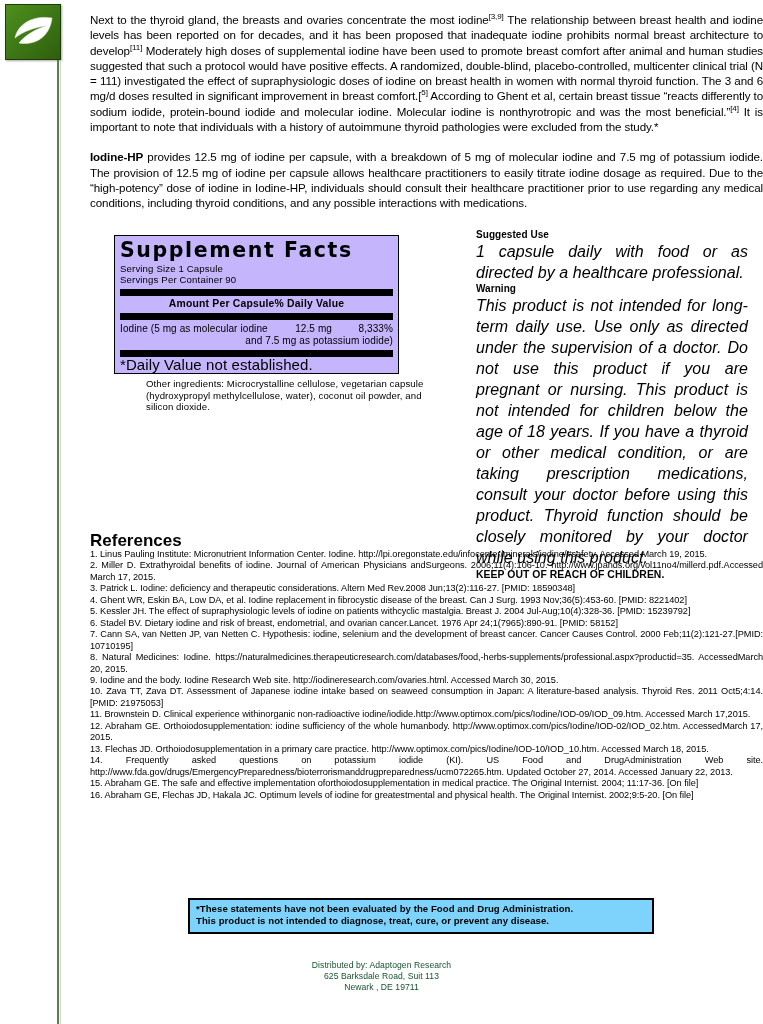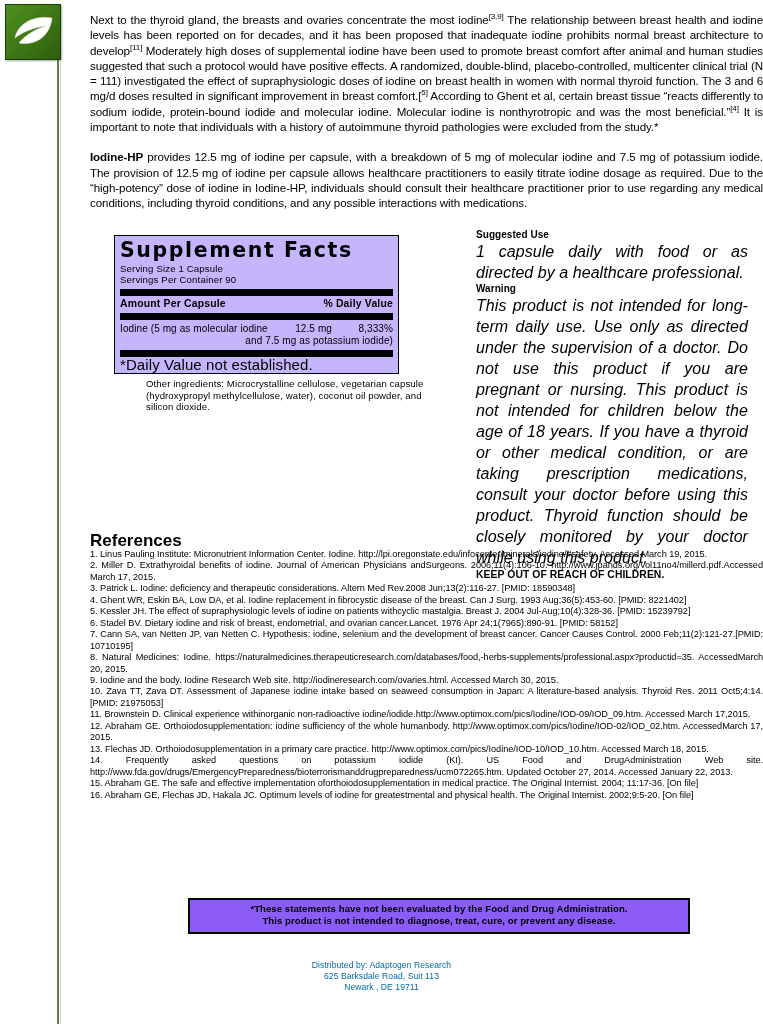--- a/index.html
+++ b/index.html
@@ -112,21 +112,21 @@
     line-height: 11.6px;
     letter-spacing: 0.15px;
   }
   .rule-thick {
     height: 7px;
     background: #000;
     margin: 3px 0 1px 0;
   }
   #supp-head-row {
     display: flex;
-    justify-content: space-between;
+    justify-content: center;
     font-size: 10.4px;
     font-weight: bold;
     letter-spacing: 0.2px;
     padding: 1px 0;
   }
   #supp-item-row {
     position: relative;
     font-size: 10px;
     line-height: 12.2px;
     letter-spacing: 0.1px;
@@ -208,41 +208,40 @@
     text-align: justify;
     letter-spacing: -0.05px;
     margin: 0;
   }
 
   
   #disclaimer {
     position: absolute;
     left: 188px;
     top: 898px;
-    width: 502px;
+    width: 466px;
     border: 2.5px solid #000;
-    background: #8b5cf6;
+    background: #7dd3fc;
     padding: 3px 6px 4px 6px;
-    text-align: center;
   }
   #disclaimer .d-line {
     font-size: 9.6px;
     font-weight: bold;
     line-height: 12.4px;
     letter-spacing: 0.05px;
   }
 
   
   #footer {
     position: absolute;
     left: 0;
     top: 960px;
     width: 763px;
     text-align: center;
-    color: #0369a1;
+    color: #14532d;
   }
   #footer .f-line {
     font-size: 8.6px;
     line-height: 11.2px;
     letter-spacing: 0.05px;
   }
 </style>
 </head>
 <body>
 
@@ -307,21 +306,21 @@
     </div>
 
   </div>
 </div>
 
 <div id="references">
   <div id="ref-title">References</div>
   <p class="ref-item">1. Linus Pauling Institute: Micronutrient Information Center. Iodine. http://lpi.oregonstate.edu/infocenter/minerals/iodine/#safety. Accessed March 19, 2015.</p>
   <p class="ref-item">2. Miller D. Extrathyroidal benefits of iodine. Journal of American Physicians andSurgeons. 2006;11(4):106-10. http://www.jpands.org/vol11no4/millerd.pdf.Accessed March 17, 2015.</p>
   <p class="ref-item">3. Patrick L. Iodine: deficiency and therapeutic considerations. Altern Med Rev.2008 Jun;13(2):116-27. [PMID: 18590348]</p>
-  <p class="ref-item">4. Ghent WR, Eskin BA, Low DA, et al. Iodine replacement in fibrocystic disease of the breast. Can J Surg. 1993 Aug;36(5):453-60. [PMID: 8221402]</p>
+  <p class="ref-item">4. Ghent WR, Eskin BA, Low DA, et al. Iodine replacement in fibrocystic disease of the breast. Can J Surg. 1993 Nov;36(5):453-60. [PMID: 8221402]</p>
   <p class="ref-item">5. Kessler JH. The effect of supraphysiologic levels of iodine on patients withcyclic mastalgia. Breast J. 2004 Jul-Aug;10(4):328-36. [PMID: 15239792]</p>
   <p class="ref-item">6. Stadel BV. Dietary iodine and risk of breast, endometrial, and ovarian cancer.Lancet. 1976 Apr 24;1(7965):890-91. [PMID: 58152]</p>
   <p class="ref-item">7. Cann SA, van Netten JP, van Netten C. Hypothesis: iodine, selenium and the development of breast cancer. Cancer Causes Control. 2000 Feb;11(2):121-27.[PMID: 10710195]</p>
   <p class="ref-item">8. Natural Medicines: Iodine. https://naturalmedicines.therapeuticresearch.com/databases/food,-herbs-supplements/professional.aspx?productid=35. AccessedMarch 20, 2015.</p>
   <p class="ref-item">9. Iodine and the body. Iodine Research Web site. http://iodineresearch.com/ovaries.html. Accessed March 30, 2015.</p>
   <p class="ref-item">10. Zava TT, Zava DT. Assessment of Japanese iodine intake based on seaweed consumption in Japan: A literature-based analysis. Thyroid Res. 2011 Oct5;4:14. [PMID: 21975053]</p>
   <p class="ref-item">11. Brownstein D. Clinical experience withinorganic non-radioactive iodine/iodide.http://www.optimox.com/pics/Iodine/IOD-09/IOD_09.htm. Accessed March 17,2015.</p>
   <p class="ref-item">12. Abraham GE. Orthoiodosupplementation: iodine sufficiency of the whole humanbody. http://www.optimox.com/pics/Iodine/IOD-02/IOD_02.htm. AccessedMarch 17, 2015.</p>
   <p class="ref-item">13. Flechas JD. Orthoiodosupplementation in a primary care practice. http://www.optimox.com/pics/Iodine/IOD-10/IOD_10.htm. Accessed March 18, 2015.</p>
   <p class="ref-item">14. Frequently asked questions on potassium iodide (KI). US Food and DrugAdministration Web site. http://www.fda.gov/drugs/EmergencyPreparedness/bioterrorismanddrugpreparedness/ucm072265.htm. Updated October 27, 2014. Accessed January 22, 2013.</p>

